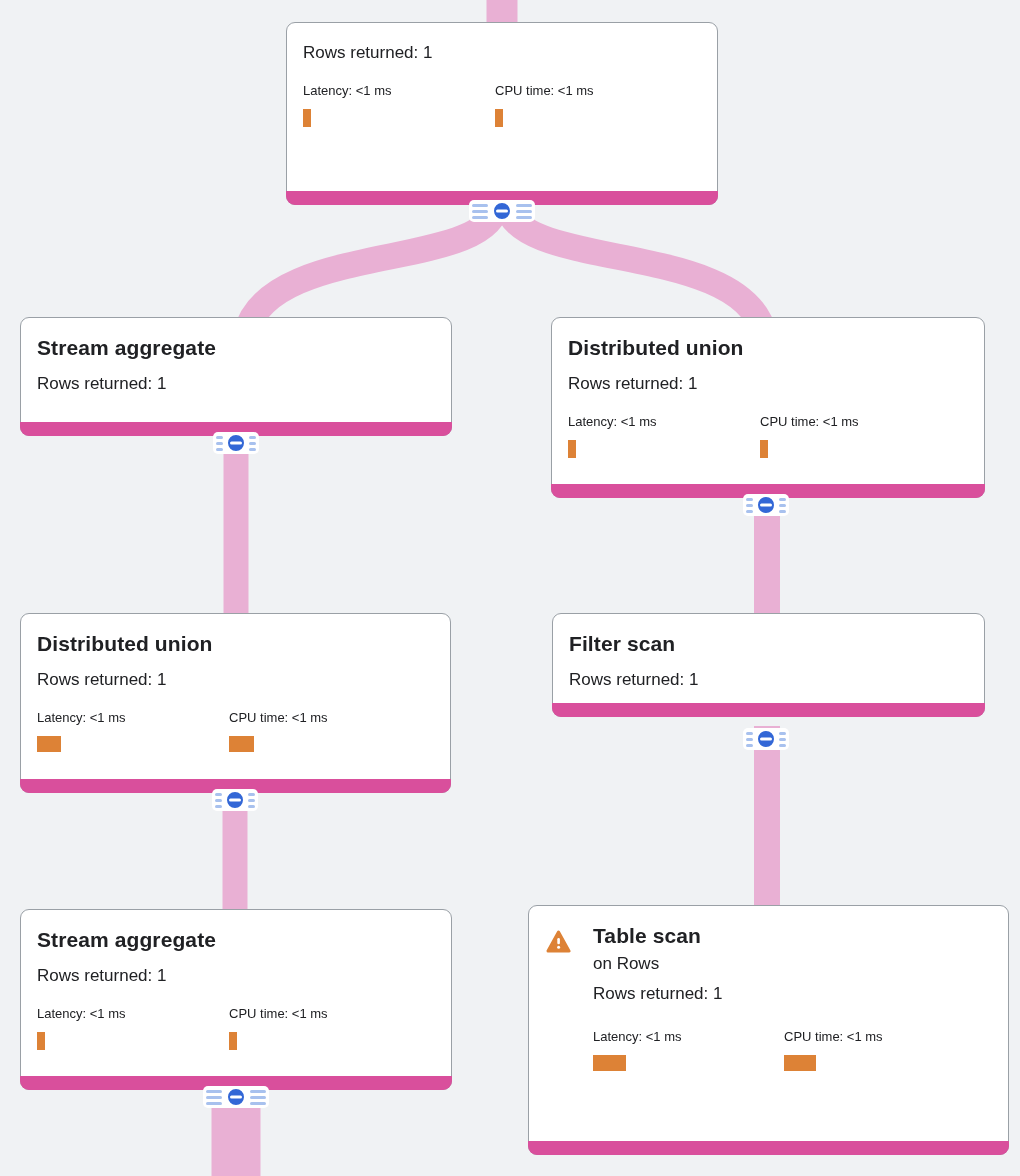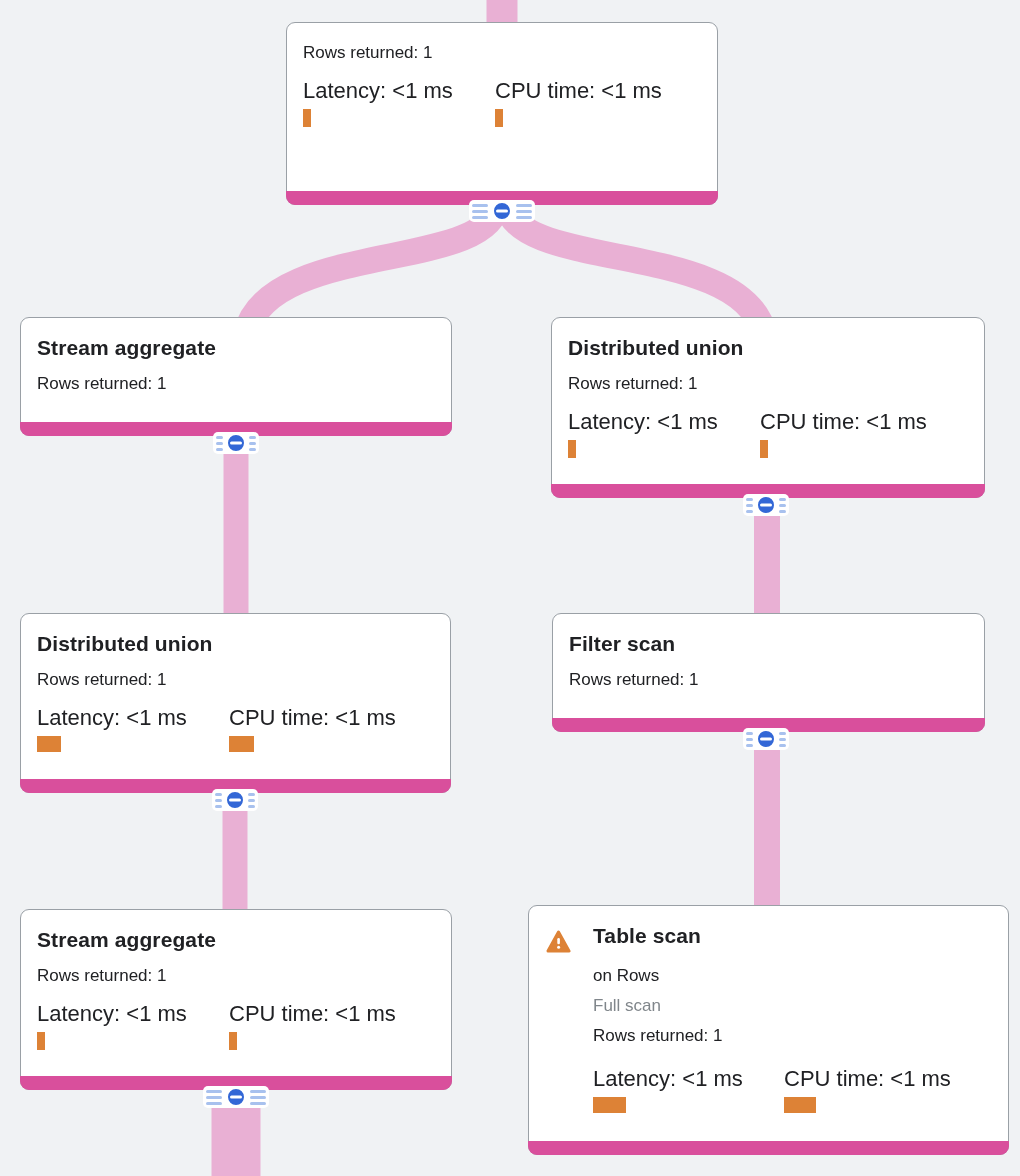--- a/index.html
+++ b/index.html
@@ -41,28 +41,28 @@
     border-radius:0 0 9px 9px;
   }
   .title{
     font-size:21px;line-height:26px;font-weight:600;
     letter-spacing:.1px;color:var(--c-title);margin-bottom:10px;
   }
   .bodyline{font-size:17px;line-height:26px;color:var(--c-body);}
   .muted{color:var(--c-muted);}
   .metrics{display:flex;margin-top:12px;}
   .metric{width:192px;}
-  .metric .label{display:block;font-size:22px;line-height:26px;color:var(--c-body);}
+  .metric .label{display:block;font-size:13px;line-height:26px;color:var(--c-body);}
   .bar{display:block;margin-top:5px;height:16px;background:var(--c-orange);}
   .bar.tall{height:18px;}
 
   
   .warn-icon{position:absolute;left:17px;top:24px;width:25px;height:23px;}
   .indent{margin-left:48px;}
-  .card-tablescan .title{margin-bottom:12px;}
+  .card-tablescan .title{margin-bottom:0;}
   .card-tablescan .bodyline{line-height:30px;}
   .card-tablescan .metrics{margin-top:15px;}
   .card-tablescan .metric{width:191px;}
 
   
   .collapse{
     position:absolute;z-index:3;transform:translate(-50%,-50%);
     height:22px;background:#ffffff;border-radius:5px;
     display:flex;align-items:center;justify-content:space-between;
     padding:0 3px;cursor:pointer;
@@ -145,21 +145,21 @@
         <span class="bar" style="width: 24px;"></span>
       </div>
       <div class="metric">
         <span class="label">CPU time: &lt;1 ms</span>
         <span class="bar" style="width: 25px;"></span>
       </div>
     </div>
     <div class="accent"></div>
   </section>
 
-  <section class="card" style="left:552px;top:613px;width:433px;height:119px">
+  <section class="card" style="left:552px;top:613px;width:433px;height:104px">
     <h2 class="title">Filter scan</h2>
     <p class="bodyline">Rows returned: 1</p>
     <div class="accent"></div>
   </section>
 
   <section class="card" style="left:20px;top:909px;width:432px;height:181px">
     <h2 class="title">Stream aggregate</h2>
     <p class="bodyline">Rows returned: 1</p>
     <div class="metrics">
       <div class="metric">
@@ -178,21 +178,20 @@
     <span class="warn-icon">
       <svg width="25" height="23" viewBox="0 0 25 23">
         <path d="M12.5 2 L23 21 H2 Z" fill="var(--c-orange)" stroke="var(--c-orange)" stroke-width="3" stroke-linejoin="round"></path>
         <rect x="11.3" y="8" width="2.6" height="6.2" rx="1.3" fill="#ffffff"></rect>
         <circle cx="12.6" cy="17.3" r="1.5" fill="#ffffff"></circle>
       </svg>
     </span>
     <div class="indent">
       <h2 class="title">Table scan</h2>
       <p class="bodyline">on Rows</p>
-      <p class="bodyline muted">Full scan</p>
       <p class="bodyline">Rows returned: 1</p>
       <div class="metrics">
         <div class="metric">
           <span class="label">Latency: &lt;1 ms</span>
           <span class="bar" style="width: 33px;"></span>
         </div>
         <div class="metric">
           <span class="label">CPU time: &lt;1 ms</span>
           <span class="bar" style="width: 32px;"></span>
         </div>

